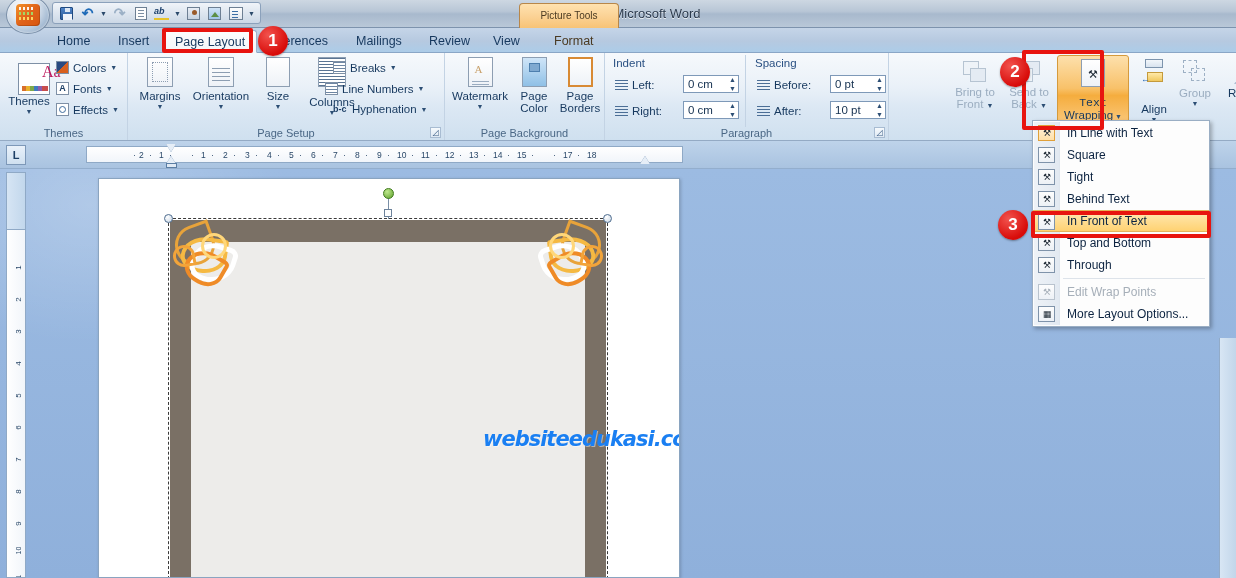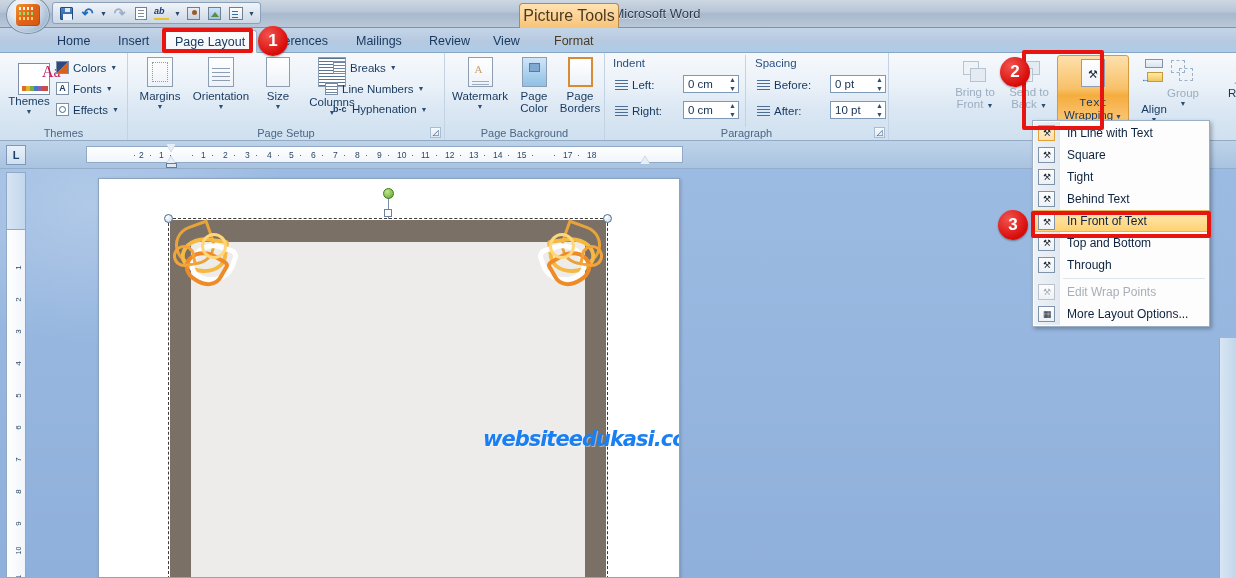--- a/index.html
+++ b/index.html
@@ -71,21 +71,21 @@
   .ico-person:after{content:"";position:absolute;left:4px;top:2px;width:5px;height:5px;border-radius:50%;background:#9a5a2a;}
   .ico-pic{ width:13px;height:13px;background:linear-gradient(#cfe3f7,#9fc4e8);border:1px solid #6d7f93;position:relative;}
   .ico-pic:after{content:"";position:absolute;left:2px;bottom:2px;width:0;height:0;border-left:4px solid transparent;border-right:4px solid transparent;border-bottom:5px solid #5c8f46;}
   .ico-print{ width:14px;height:13px;background:linear-gradient(#fdfdfd,#e2e8f0);border:1px solid #6d7f93;position:relative;}
   .ico-print:after{content:"";position:absolute;left:2px;top:3px;width:6px;height:1px;background:#3b6ea5;box-shadow:0 3px 0 #3b6ea5,0 6px 0 #3b6ea5;}
 
   #picture-tools-tab{
     position:absolute; left:519px; top:3px; width:100px; height:25px;
     border:1px solid #b8874a; border-bottom:none; border-radius:4px 4px 0 0;
     background:linear-gradient(to bottom,#ffe2b0,#fbd193 55%,#f7c376);
-    text-align:center; line-height:24px; font-size:16px; color:#4a3a22;
+    text-align:center; line-height:24px; font-size:10px; color:#4a3a22;
   }
   #win-btns{ position:absolute; right:0; top:0; width:130px; height:26px; }
 
   
   #tabstrip{
     position:absolute; left:0; top:28px; width:1236px; height:25px;
     background:linear-gradient(to bottom,#c5d5e8 0%,#b6c9e0 55%,#accce8 100%);
     border-bottom:1px solid #8aa6c6;
   }
   .tab{
@@ -503,21 +503,21 @@
 
     <div class="bigbtn" style="left:243px; top:4px; width:44px;">
       <span style="display:block;margin:2px auto 0;width:26px;height:25px;position:relative;">
         <span style="position:absolute;left:4px;top:0;width:18px;height:9px;background:linear-gradient(#f2f6fa,#d8e3ef);border:1px solid #7d94ad;"></span>
         <span style="position:absolute;left:6px;top:13px;width:16px;height:10px;background:linear-gradient(#ffe9a8,#f0c85f);border:1px solid #c49a3c;"></span>
         <span style="position:absolute;left:0;top:14px;font-size:9px;color:#2b6cb5;">←</span>
       </span>
       <span class="cap" style="margin-top:19px;">Align</span>
       <span class="dn">▼</span>
     </div>
-    <div class="bigbtn dim" style="left:272px; top:4px; width:44px;text-align:center;">
+    <div class="bigbtn dim" style="left:284px; top:4px; width:44px;text-align:center;">
       <span style="display:block;margin:2px auto 0;width:26px;height:25px;position:relative;">
         <span style="position:absolute;left:1px;top:1px;width:14px;height:13px;border:1px dashed #9db0c4;"></span>
         <span style="position:absolute;left:9px;top:9px;width:14px;height:13px;border:1px dashed #9db0c4;"></span>
       </span>
       <span class="cap" style="margin-top:3px;">Group</span>
       <span class="dn">▼</span>
     </div>
     <div class="bigbtn" style="left:333px; top:4px; width:46px;">
       <span style="display:block;margin:2px auto 0;width:26px;height:25px;position:relative;">
         <span style="position:absolute;left:2px;bottom:0;width:0;height:0;border-left:10px solid transparent;border-bottom:14px solid #aebfd2;"></span>

